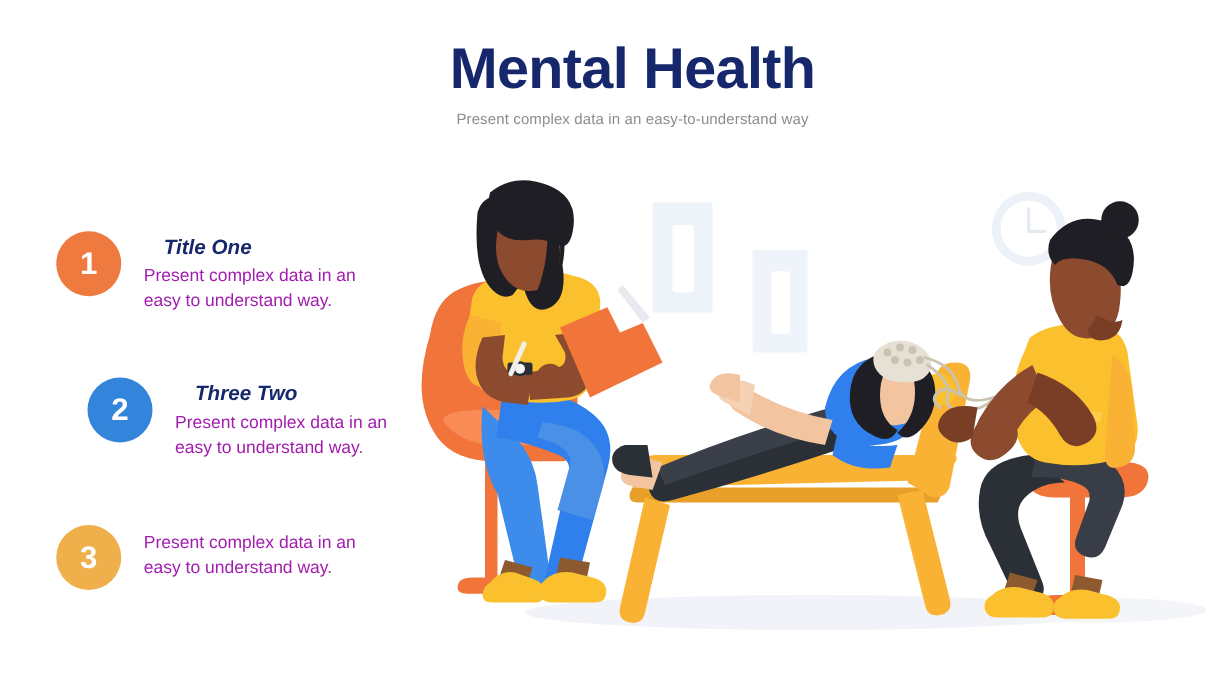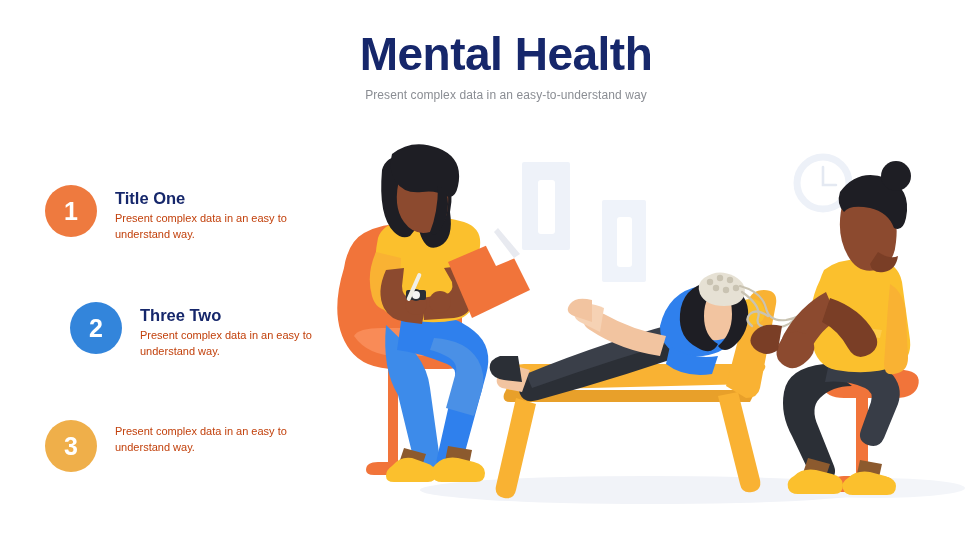--- a/index.html
+++ b/index.html
@@ -78,26 +78,27 @@
 
   .bullet-text {
     margin-left: 18px;
     padding-top: 4px;
     width: 200px;
   }
   .bullet-title {
     font-size: 16.5px;
     font-weight: bold;
     color: #16276B;
-    margin: 0 0 4px 0;
+    margin: 0 0 4px 16px;
     line-height: 1.1;
+    font-style: italic;
   }
   .bullet-desc {
-    font-size: 11px;
-    color: #c2410c;
+    font-size: 14px;
+    color: #a21caf;
     line-height: 1.42;
     margin: 0;
   }
 
   
   #illustration {
     position: absolute;
     left: 330px;
     top: 140px;
     width: 650px;

